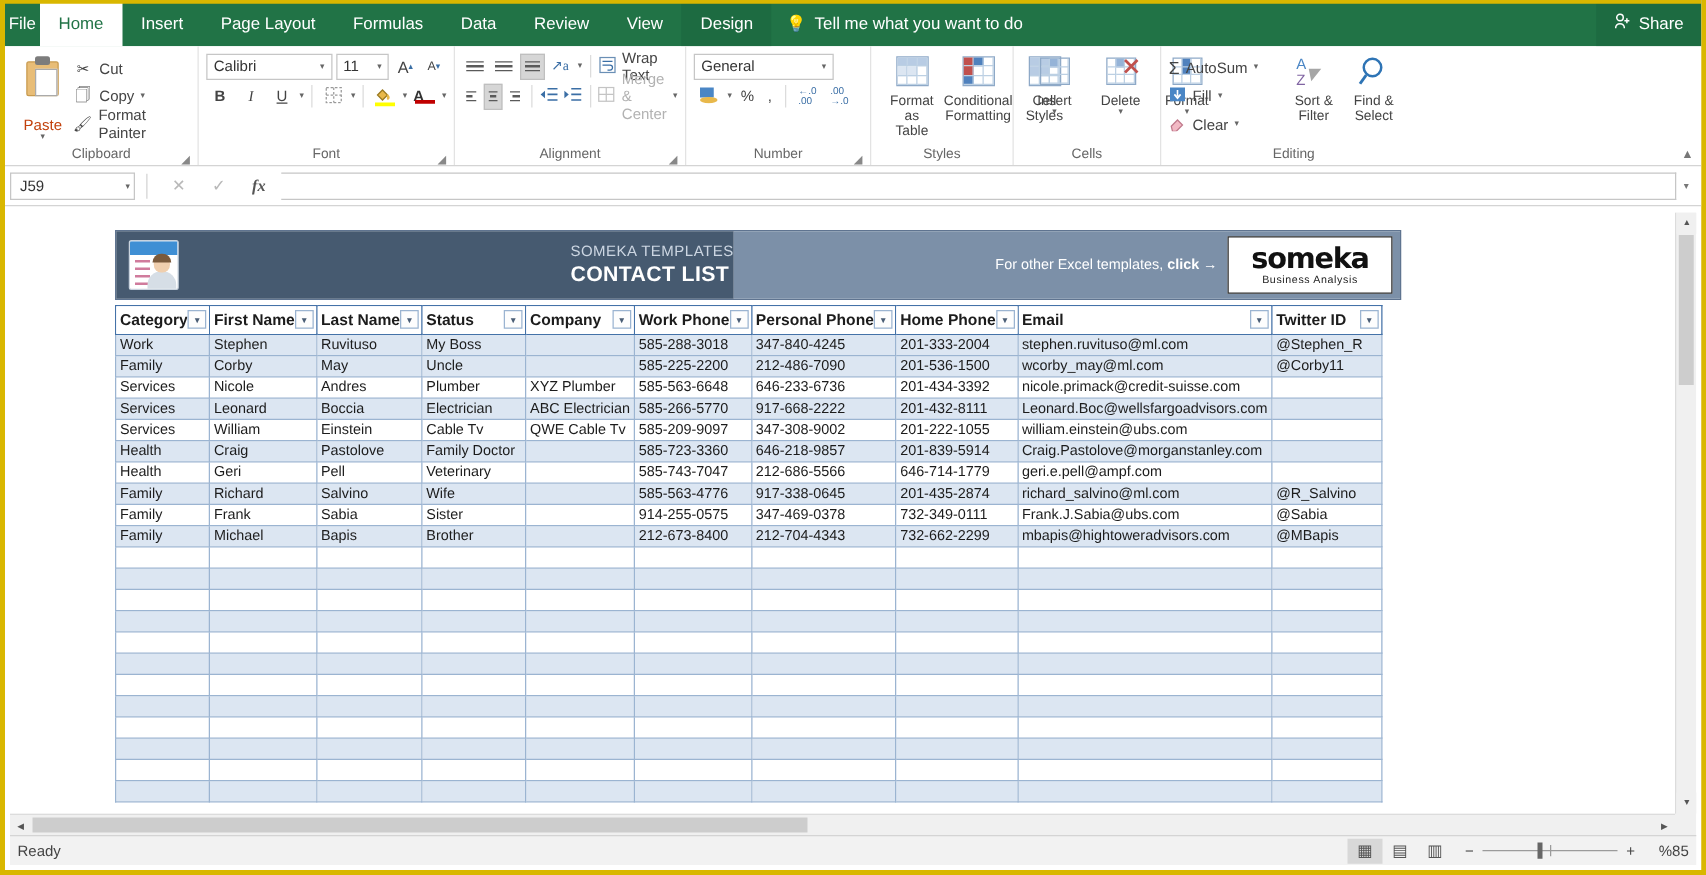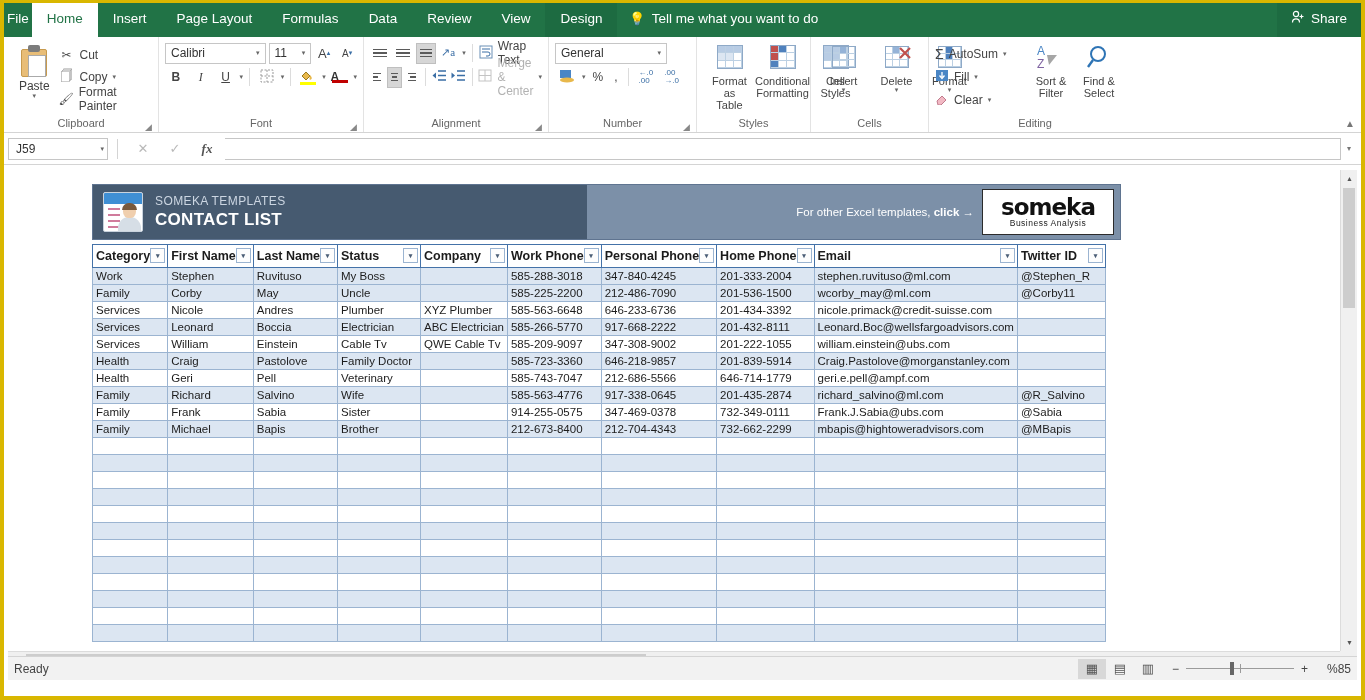--- a/index.html
+++ b/index.html
@@ -40,21 +40,21 @@
   .gclip{ width:155px; }
   .paste{ width:52px; display:flex; flex-direction:column; align-items:center; justify-content:flex-start;
           padding-top:4px; }
   .clipicon{ width:30px; height:32px; position:relative; }
   .clipicon .board{ position:absolute; left:2px; top:4px; width:26px; height:28px;
                     background:#e8bd77; border:1px solid #c79a4e; border-radius:2px;}
   .clipicon .clipTop{ position:absolute; left:9px; top:0px; width:12px; height:7px;
                       background:#7c7c7c; border-radius:2px;}
   .clipicon .page{ position:absolute; left:9px; top:10px; width:18px; height:22px;
                    background:#fff; border:1px solid #aaa;}
-  .paste .plab{ font-size:12px; color:#404040; margin-top:2px; }
+  .paste .plab{ font-size:12px; color:#c2410c; margin-top:16px; }
   .caret{ font-size:7px; color:#666; line-height:6px; }
   .clipbtns{ display:flex; flex-direction:column; justify-content:flex-start; padding-top:5px; gap:4px; }
   .cbtn{ display:flex; align-items:center; gap:5px; font-size:12px; color:#444; height:18px; }
   .cbtn .ic{ width:16px; text-align:center; font-size:12px; }
 
   
   .gfont{ width:205px; }
   .frow{ display:flex; align-items:center; gap:3px; height:24px; padding:2px 0; }
   .combo{ border:1px solid #c6c6c6; background:#fff; height:21px; display:flex; align-items:center;
           padding:0 2px 0 5px; font-size:12px; color:#333; }
@@ -118,21 +118,21 @@
            margin-left:2px; display:flex; align-items:center; padding:0 6px; font-size:12px;}
   .fbcaret{ width:16px; text-align:center; font-size:8px; color:#777; }
 
   
   .sheetwrap{ position:absolute; left:4px; right:4px; top:170px; bottom:28px;
               background:#ffffff; overflow:hidden; }
   .sheet{ position:absolute; left:0; top:0; right:17px; bottom:17px; overflow:hidden; }
 
   .banner{ position:absolute; left:84px; top:14px; width:1029px; height:56px; display:flex;
            border:1px solid #5f7490; }
-  .bnl{ width:494px; background:#465a70; display:flex; align-items:center; padding-left:10px; gap:12px;}
+  .bnl{ width:494px; background:#465a70; display:flex; align-items:center; padding-left:10px; gap:12px;justify-content:space-between;}
   .bnr{ flex:1; background:#7c90a8; display:flex; align-items:center; justify-content:flex-end;
         padding-right:6px; }
   .bicon{ width:40px; height:40px; background:#fff; border:1px solid #c9d3de; position:relative;
           border-radius:2px; overflow:hidden; }
   .bicon .hd{ position:absolute; left:0; right:0; top:0; height:11px; background:#3f8fd4; }
   .bicon .ln{ position:absolute; left:4px; height:2px; background:#d07b9c; width:12px; }
   .bicon .face{ position:absolute; right:2px; top:10px; width:22px; height:29px; }
   .bicon .head{ position:absolute; left:5px; top:1px; width:13px; height:14px; background:#f0cfae;
                 border-radius:50% 50% 45% 45%; }
   .bicon .hair{ position:absolute; left:4px; top:0px; width:15px; height:7px; background:#7a5a3c;
@@ -167,21 +167,21 @@
         border-left:1px solid #dcdcdc; }
   .hsb{ position:absolute; left:0; right:17px; bottom:0; height:17px; background:#f0f0f0;
         border-top:1px solid #dcdcdc; }
   .sbarrow{ width:17px; height:17px; display:flex; align-items:center; justify-content:center;
             font-size:7px; color:#555; background:#f0f0f0; }
   .vthumb{ position:absolute; left:2px; right:2px; top:18px; height:120px; background:#cdcdcd; }
   .hthumb{ position:absolute; top:2px; bottom:2px; left:18px; width:620px; background:#cdcdcd; }
   .corner{ position:absolute; right:0; bottom:0; width:17px; height:17px; background:#f0f0f0; }
 
   
-  .status{ position:absolute; left:4px; right:4px; bottom:16px; height:24px; background:#f2f2f2;
+  .status{ position:absolute; left:4px; right:4px; bottom:4px; height:24px; background:#f2f2f2;
            border-top:1px solid #d4d4d4; display:flex; align-items:center; padding:0 6px;
            font-size:12px; color:#444; }
   .stleft{ flex:1; }
   .stright{ display:flex; align-items:center; gap:0; }
   .viewbtn{ width:28px; height:20px; display:flex; align-items:center; justify-content:center;
             font-size:13px; color:#555; }
   .viewbtn.sel{ background:#d8d8d8; }
   .zoomwrap{ display:flex; align-items:center; gap:7px; margin-left:10px; }
   .zslider{ width:108px; height:14px; position:relative; }
   .zslider .track{ position:absolute; left:0; right:0; top:6px; height:1px; background:#9b9b9b; }

